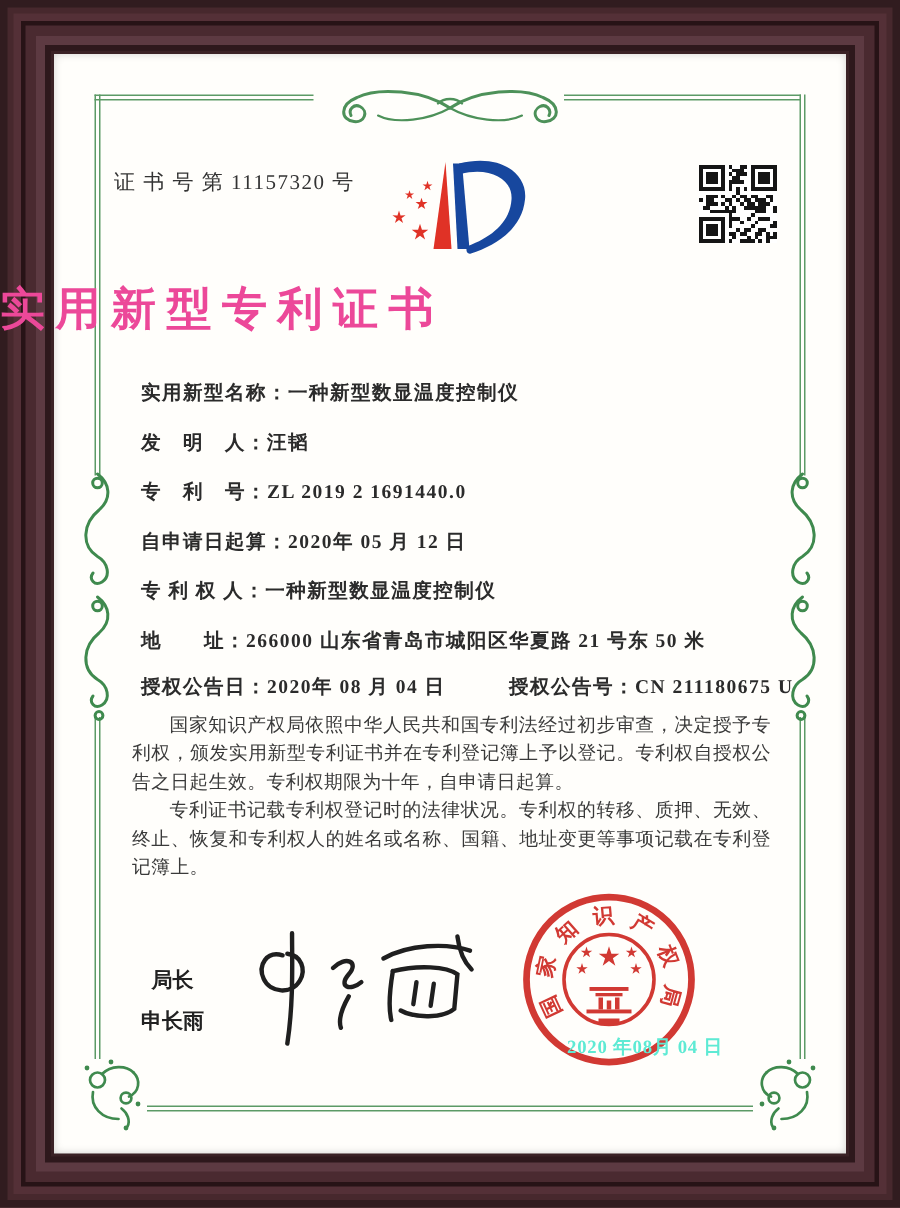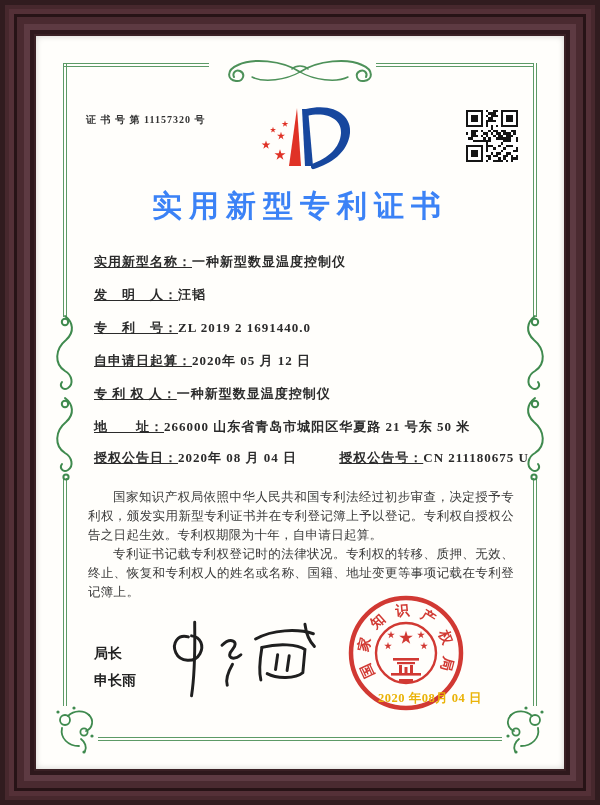--- a/index.html
+++ b/index.html
@@ -17,39 +17,39 @@
       inset 0 0 0 34px #2e181c;}
   .paper{position:absolute;inset:36px;background:#fffefb;box-shadow:inset 0 0 6px rgba(0,0,0,.18);}
   
   .gline-h{position:absolute;height:4px;box-sizing:border-box;
     border-top:1.5px solid #5c9a66;border-bottom:1.5px solid #5c9a66;}
   .gline-v{position:absolute;width:4px;box-sizing:border-box;
     border-left:1.5px solid #5c9a66;border-right:1.5px solid #5c9a66;}
   .orn{position:absolute;}
   .mirror{transform:scaleX(-1);}
   
-  .certno{position:absolute;left:86px;top:113px;font-size:10px;font-weight:700;
+  .certno{position:absolute;left:76px;top:113px;font-size:14px;font-weight:400;
           letter-spacing:1px;color:#333;}
-  .title{position:absolute;left:0;right:0;top:186px;text-align:center;font-size:30px;
-         font-weight:700;letter-spacing:7px;color:#3b82f6;}
+  .title{position:absolute;left:0;right:0;top:186px;text-align:left;font-size:30px;
+         font-weight:700;letter-spacing:7px;color:#ec4899;}
   .fields{position:absolute;left:94px;top:252px;right:64px;font-size:13px;color:#2b2b2b;}
   .frow{margin-bottom:13px;height:20px;line-height:20px;font-weight:600;letter-spacing:1px;white-space:nowrap;}
-  .flabel{color:#2b2b2b;text-decoration:underline;}
+  .flabel{color:#2b2b2b;}
   .fval{color:#2b2b2b;}
   .g2{margin-left:38px;margin-top:18px;}
-  .bodytxt{position:absolute;left:88px;top:488px;width:426px;font-size:12.5px;
+  .bodytxt{position:absolute;left:88px;top:474px;width:426px;font-size:12.5px;
            line-height:19px;color:#3a3a3a;text-align:justify;letter-spacing:.3px;}
   .bodytxt p{margin:0;text-indent:2em;}
   .director{position:absolute;left:94px;top:640px;font-size:14px;line-height:27px;
-            font-weight:600;color:#222;font-family:"Liberation Sans","DejaVu Sans",sans-serif;}
+            font-weight:600;color:#222;font-family:"Liberation Sans","DejaVu Sans",sans-serif;text-align:center;}
   .signature{position:absolute;left:158px;top:618px;width:170px;height:84px;}
   .seal{position:absolute;left:345px;top:592px;width:122px;height:122px;
         mix-blend-mode:multiply;opacity:.95;}
   .issuedate{position:absolute;left:360px;top:690px;width:140px;text-align:center;
-             font-size:12.5px;font-weight:700;letter-spacing:.5px;color:#eab308;z-index:5;}
+             font-size:12.5px;font-weight:700;letter-spacing:.5px;color:#5eead4;z-index:5;}
   .logo{position:absolute;left:256px;top:100px;width:100px;height:78px;}
   .qr{position:absolute;left:466px;top:110px;width:52px;height:52px;}
   svg{display:block;}
 </style>
 </head>
 <body>
 
 <div class="frame"></div>
 <div class="paper"></div>
 

